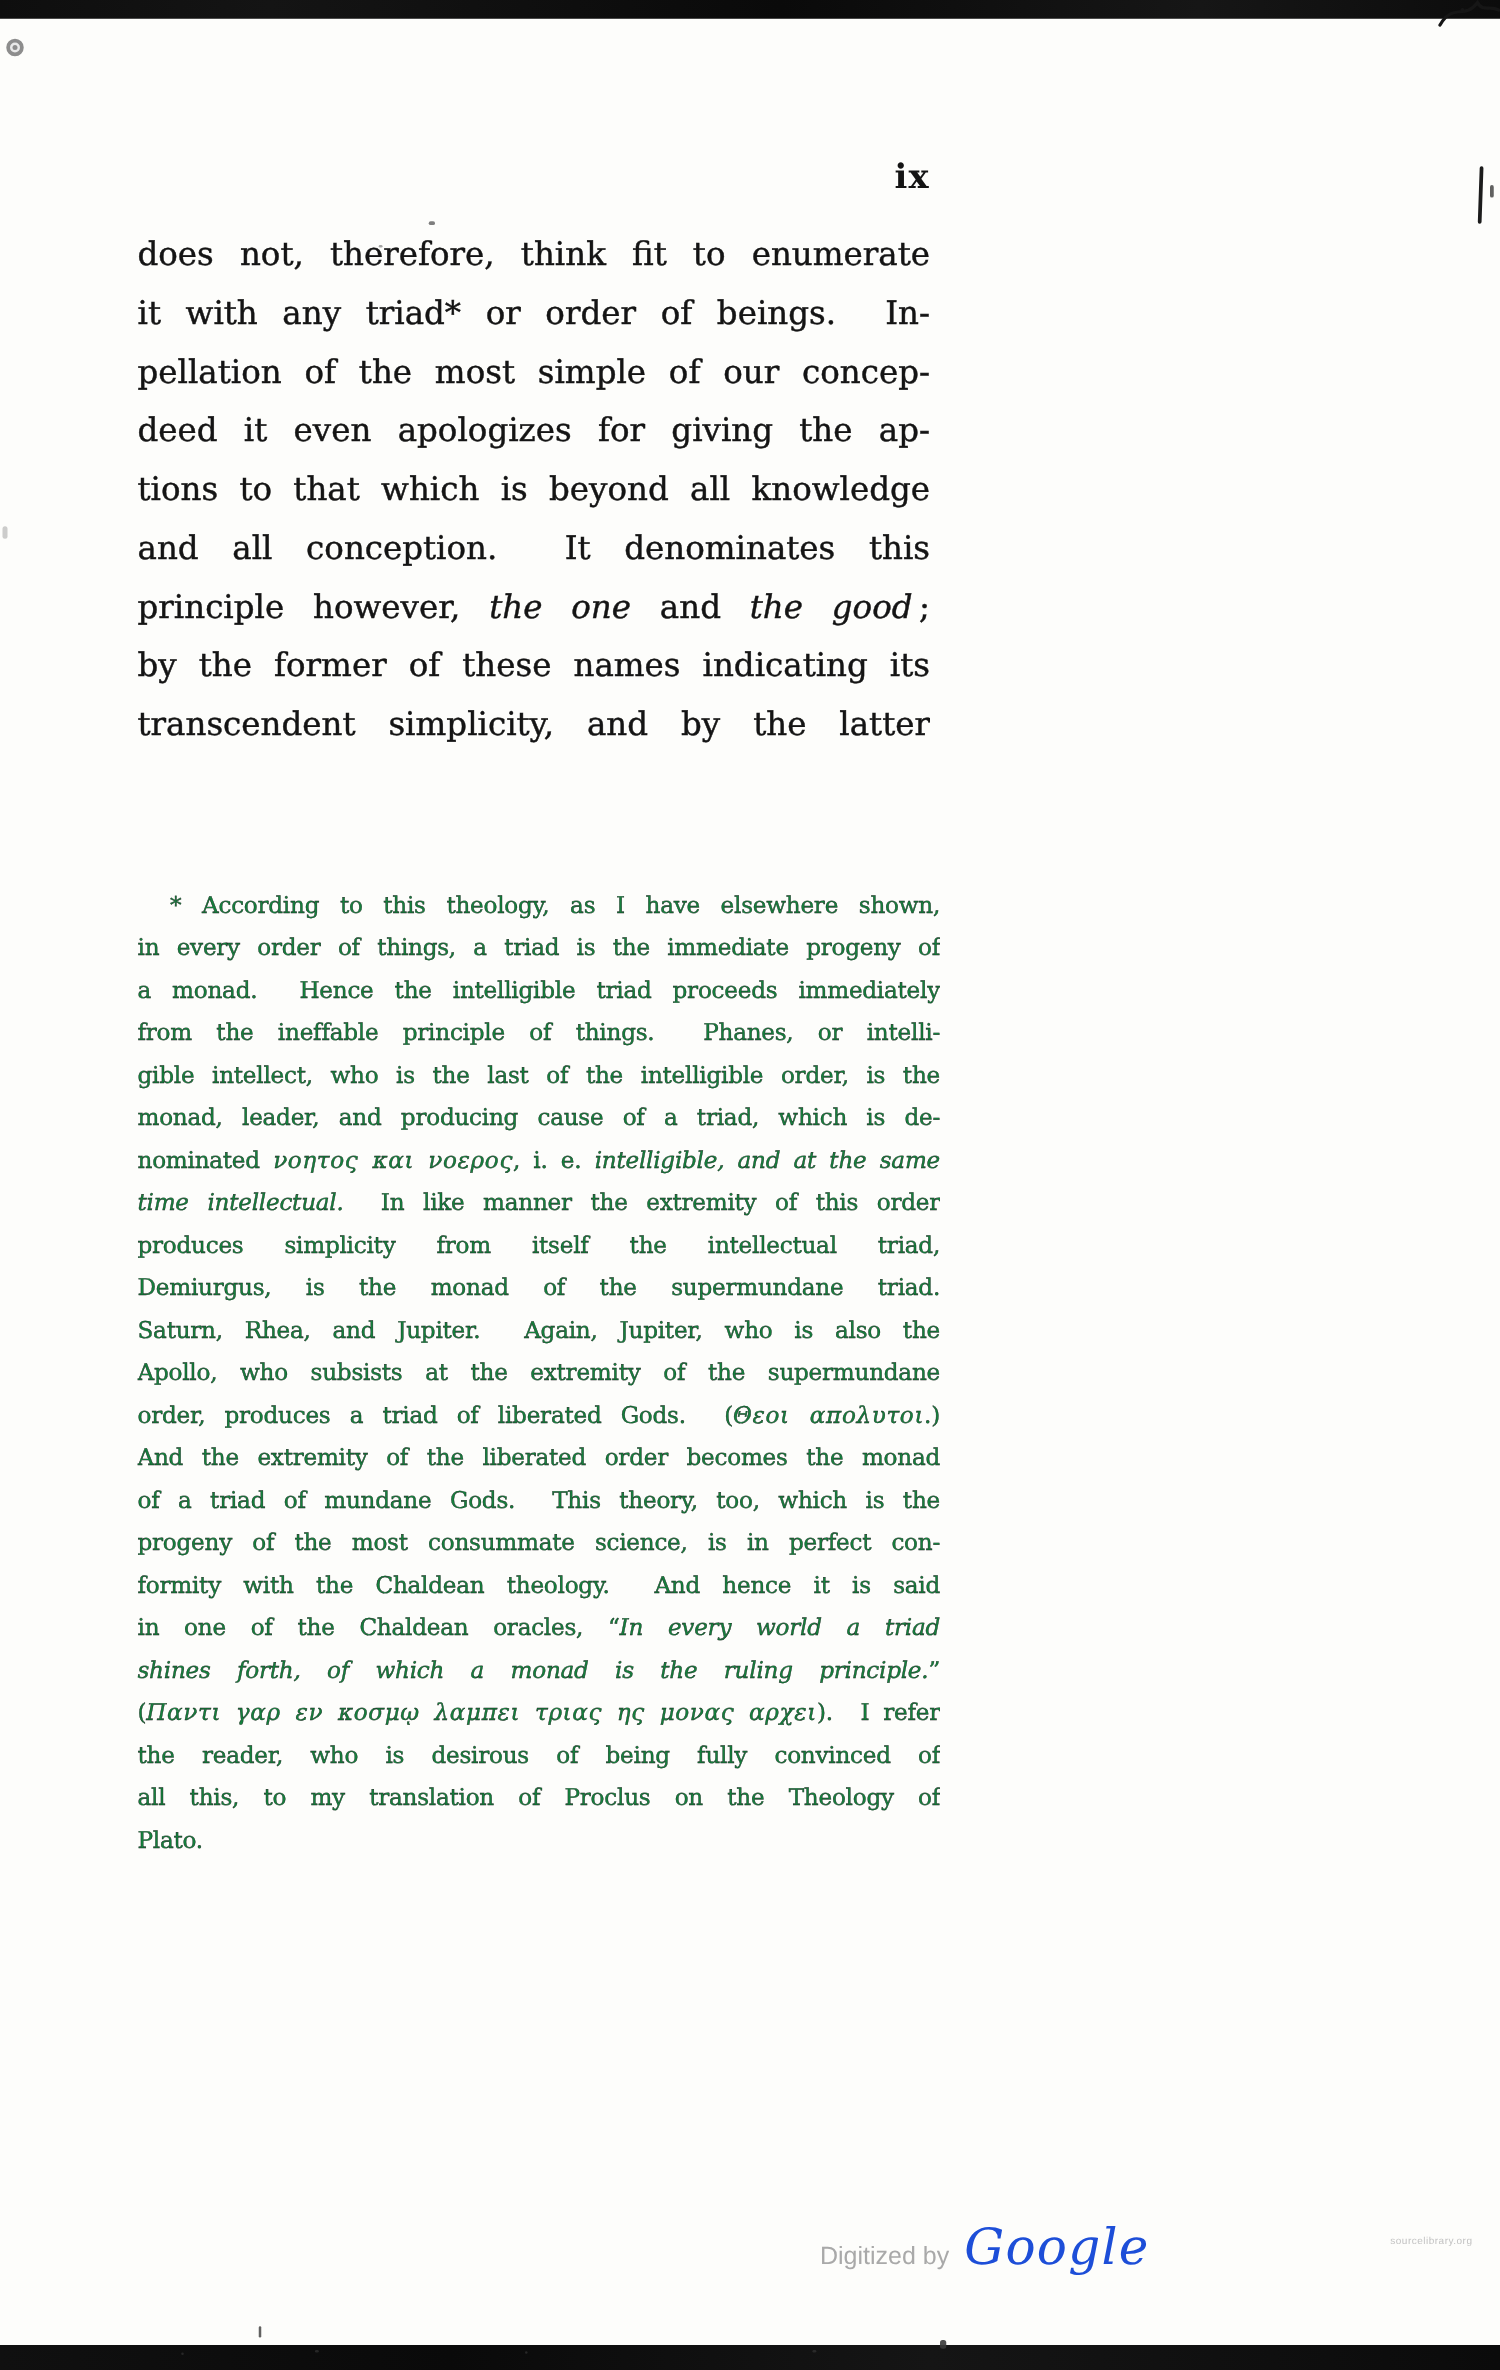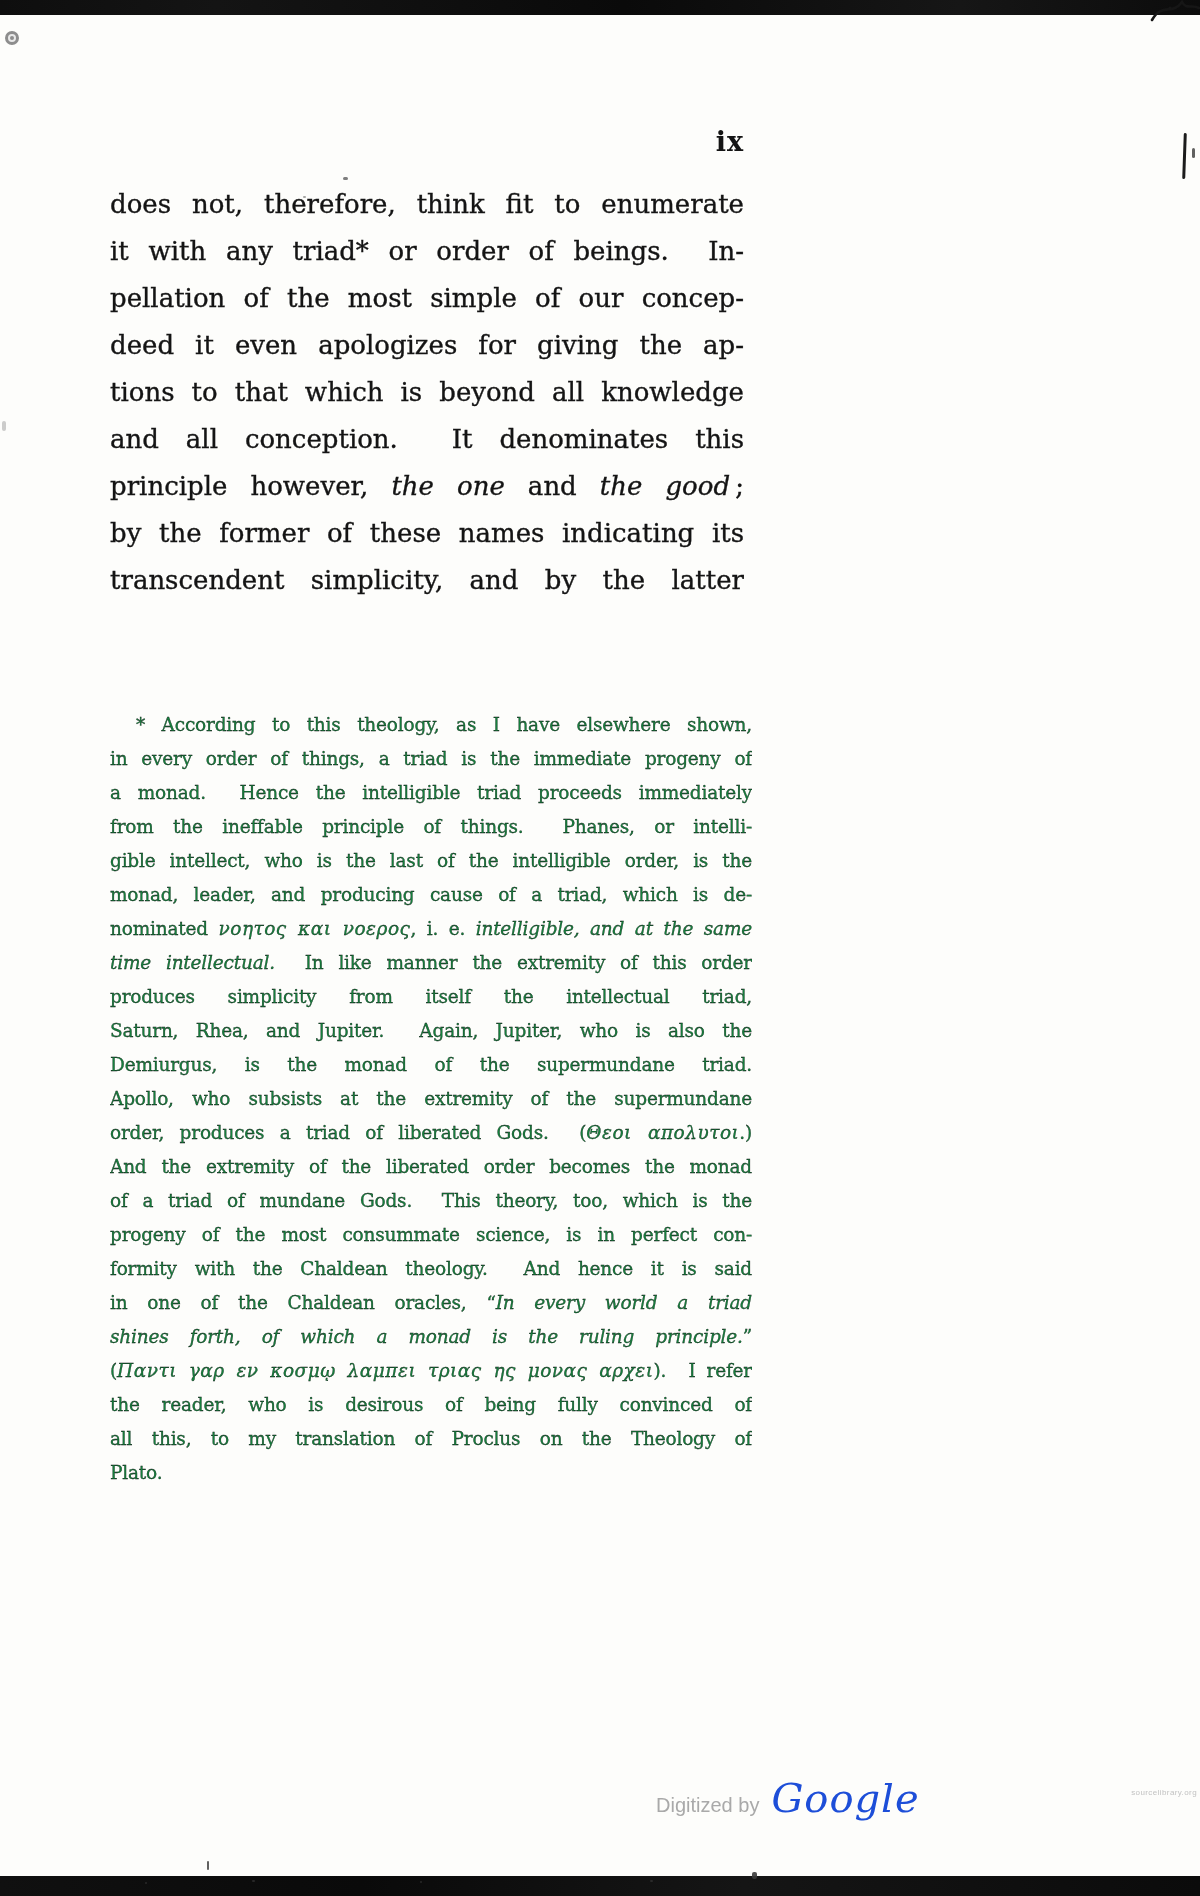--- a/index.html
+++ b/index.html
@@ -53,21 +53,21 @@
     display:flex;align-items:baseline;gap:12px;
   }
   .dig-label{
     font-family:"Liberation Sans", sans-serif;font-size:20px;color:#a9a9a9;
   }
   .dig-logo{
     font-family:"DejaVu Serif", serif;font-size:40px;color:#1d4ed8;
     letter-spacing:1px;line-height:1;font-style:italic;
   }
   .edge-watermark{
-    position:absolute;top:1788px;right:3px;
+    position:absolute;top:1788px;right:22px;
     font-family:"Liberation Sans", sans-serif;font-size:8px;color:#c2c2c2;
     letter-spacing:0.4px;
   }
   
   .hole-punch{
     position:absolute;top:31px;left:5px;width:14px;height:14px;border-radius:50%;
     border:3px solid #8d8d8d;box-sizing:border-box;background:#e9e9e9;
   }
   .hole-punch::after{
     content:"";position:absolute;top:2px;left:2px;width:4px;height:4px;border-radius:50%;
@@ -134,22 +134,22 @@
   <div class="footnote" id="footnote">
       <div class="fline" style="padding-left: 26px;"><span>* According to this theology, as I have elsewhere shown,</span></div>
       <div class="fline"><span>in every order of things, a triad is the immediate progeny of</span></div>
       <div class="fline"><span>a monad.&nbsp; Hence the intelligible triad proceeds immediately</span></div>
       <div class="fline"><span>from the ineffable principle of things.&nbsp; Phanes, or intelli-</span></div>
       <div class="fline"><span>gible intellect, who is the last of the intelligible order, is the</span></div>
       <div class="fline"><span>monad, leader, and producing cause of a triad, which is de-</span></div>
       <div class="fline"><span>nominated </span><span class="greek">νοητος και νοερος</span><span>, i. e. </span><span class="it">intelligible, and at the same</span></div>
       <div class="fline"><span class="it">time intellectual.</span><span>&nbsp; In like manner the extremity of this order</span></div>
       <div class="fline"><span>produces simplicity from itself the intellectual triad,</span></div>
+      <div class="fline"><span>Demiurgus, is the monad of the supermundane triad.</span></div>
       <div class="fline"><span>Saturn, Rhea, and Jupiter.&nbsp; Again, Jupiter, who is also the</span></div>
-      <div class="fline"><span>Demiurgus, is the monad of the supermundane triad.</span></div>
       <div class="fline"><span>Apollo, who subsists at the extremity of the supermundane</span></div>
       <div class="fline"><span>order, produces a triad of liberated Gods.&nbsp; (</span><span class="greek">Θεοι απολυτοι</span><span>.)</span></div>
       <div class="fline"><span>And the extremity of the liberated order becomes the monad</span></div>
       <div class="fline"><span>of a triad of mundane Gods.&nbsp; This theory, too, which is the</span></div>
       <div class="fline"><span>progeny of the most consummate science, is in perfect con-</span></div>
       <div class="fline"><span>formity with the Chaldean theology.&nbsp; And hence it is said</span></div>
       <div class="fline"><span>in one of the Chaldean oracles, “</span><span class="it">In every world a triad</span></div>
       <div class="fline"><span class="it">shines forth, of which a monad is the ruling principle.</span><span>”</span></div>
       <div class="fline"><span>(</span><span class="greek">Παντι γαρ εν κοσμῳ λαμπει τριας ης μονας αρχει</span><span>).&nbsp; I refer</span></div>
       <div class="fline"><span>the reader, who is desirous of being fully convinced of</span></div>

